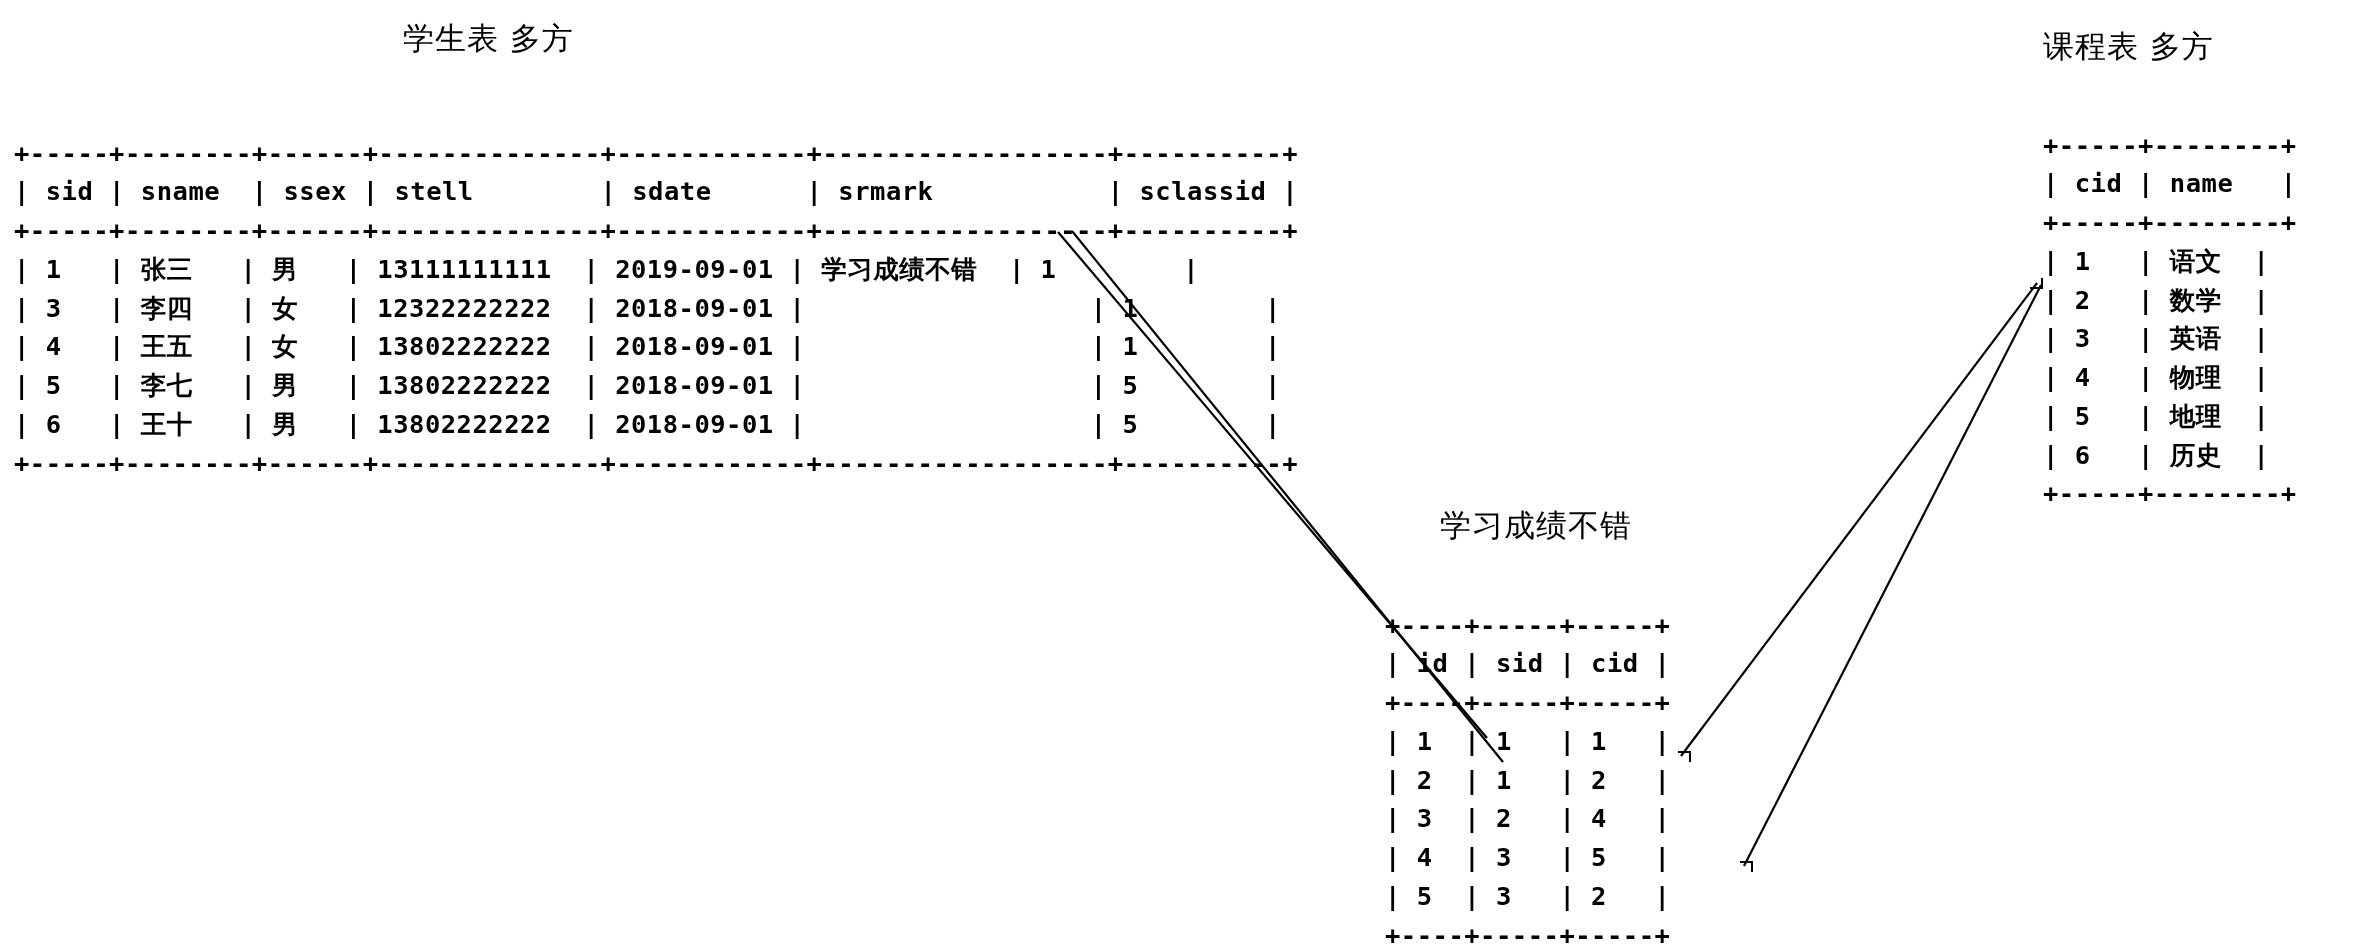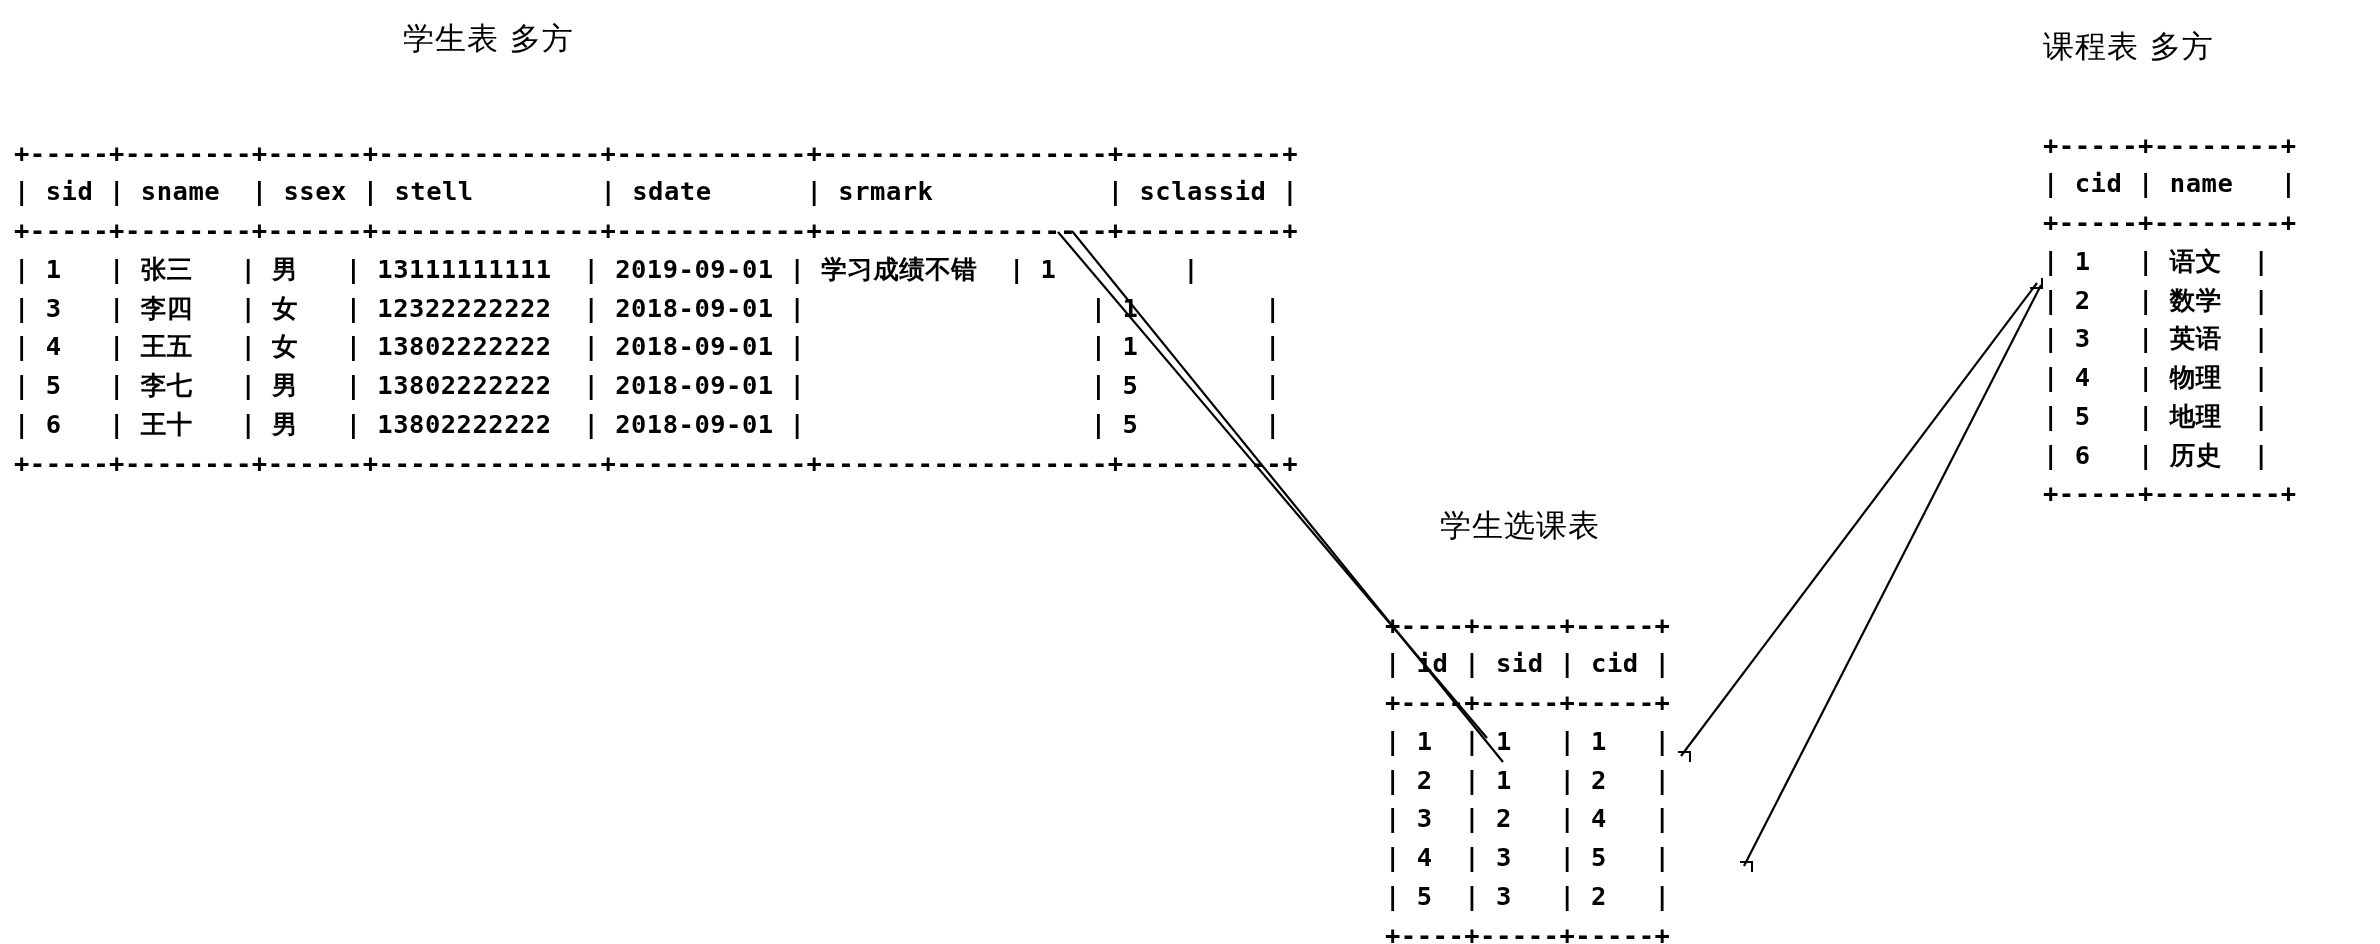--- a/index.html
+++ b/index.html
@@ -67,21 +67,21 @@
 </style>
 </head>
 <body>
 
 <div id="stage">
 
   <div class="tbl-title" style="left:403px; top:18px;">学生表 多方</div>
 
   <div class="tbl-title" style="left:2043px; top:18px;margin-top:8px;">课程表 多方</div>
 
-  <div class="tbl-title" style="left:1440px; top:505px;">学生选课表</div>
+  <div class="tbl-title" style="left:1440px; top:505px;">学习成绩不错</div>
 
   <pre class="ascii" id="student-table-ascii">+-----+--------+------+--------------+------------+------------------+----------+
 | sid | sname  | ssex | stell        | sdate      | srmark           | sclassid |
 +-----+--------+------+--------------+------------+------------------+----------+
 | 1   | 张三   | 男   | 13111111111  | 2019-09-01 | 学习成绩不错  | 1        |
 | 3   | 李四   | 女   | 12322222222  | 2018-09-01 |                  | 1        |
 | 4   | 王五   | 女   | 13802222222  | 2018-09-01 |                  | 1        |
 | 5   | 李七   | 男   | 13802222222  | 2018-09-01 |                  | 5        |
 | 6   | 王十   | 男   | 13802222222  | 2018-09-01 |                  | 5        |
 +-----+--------+------+--------------+------------+------------------+----------+</pre>

